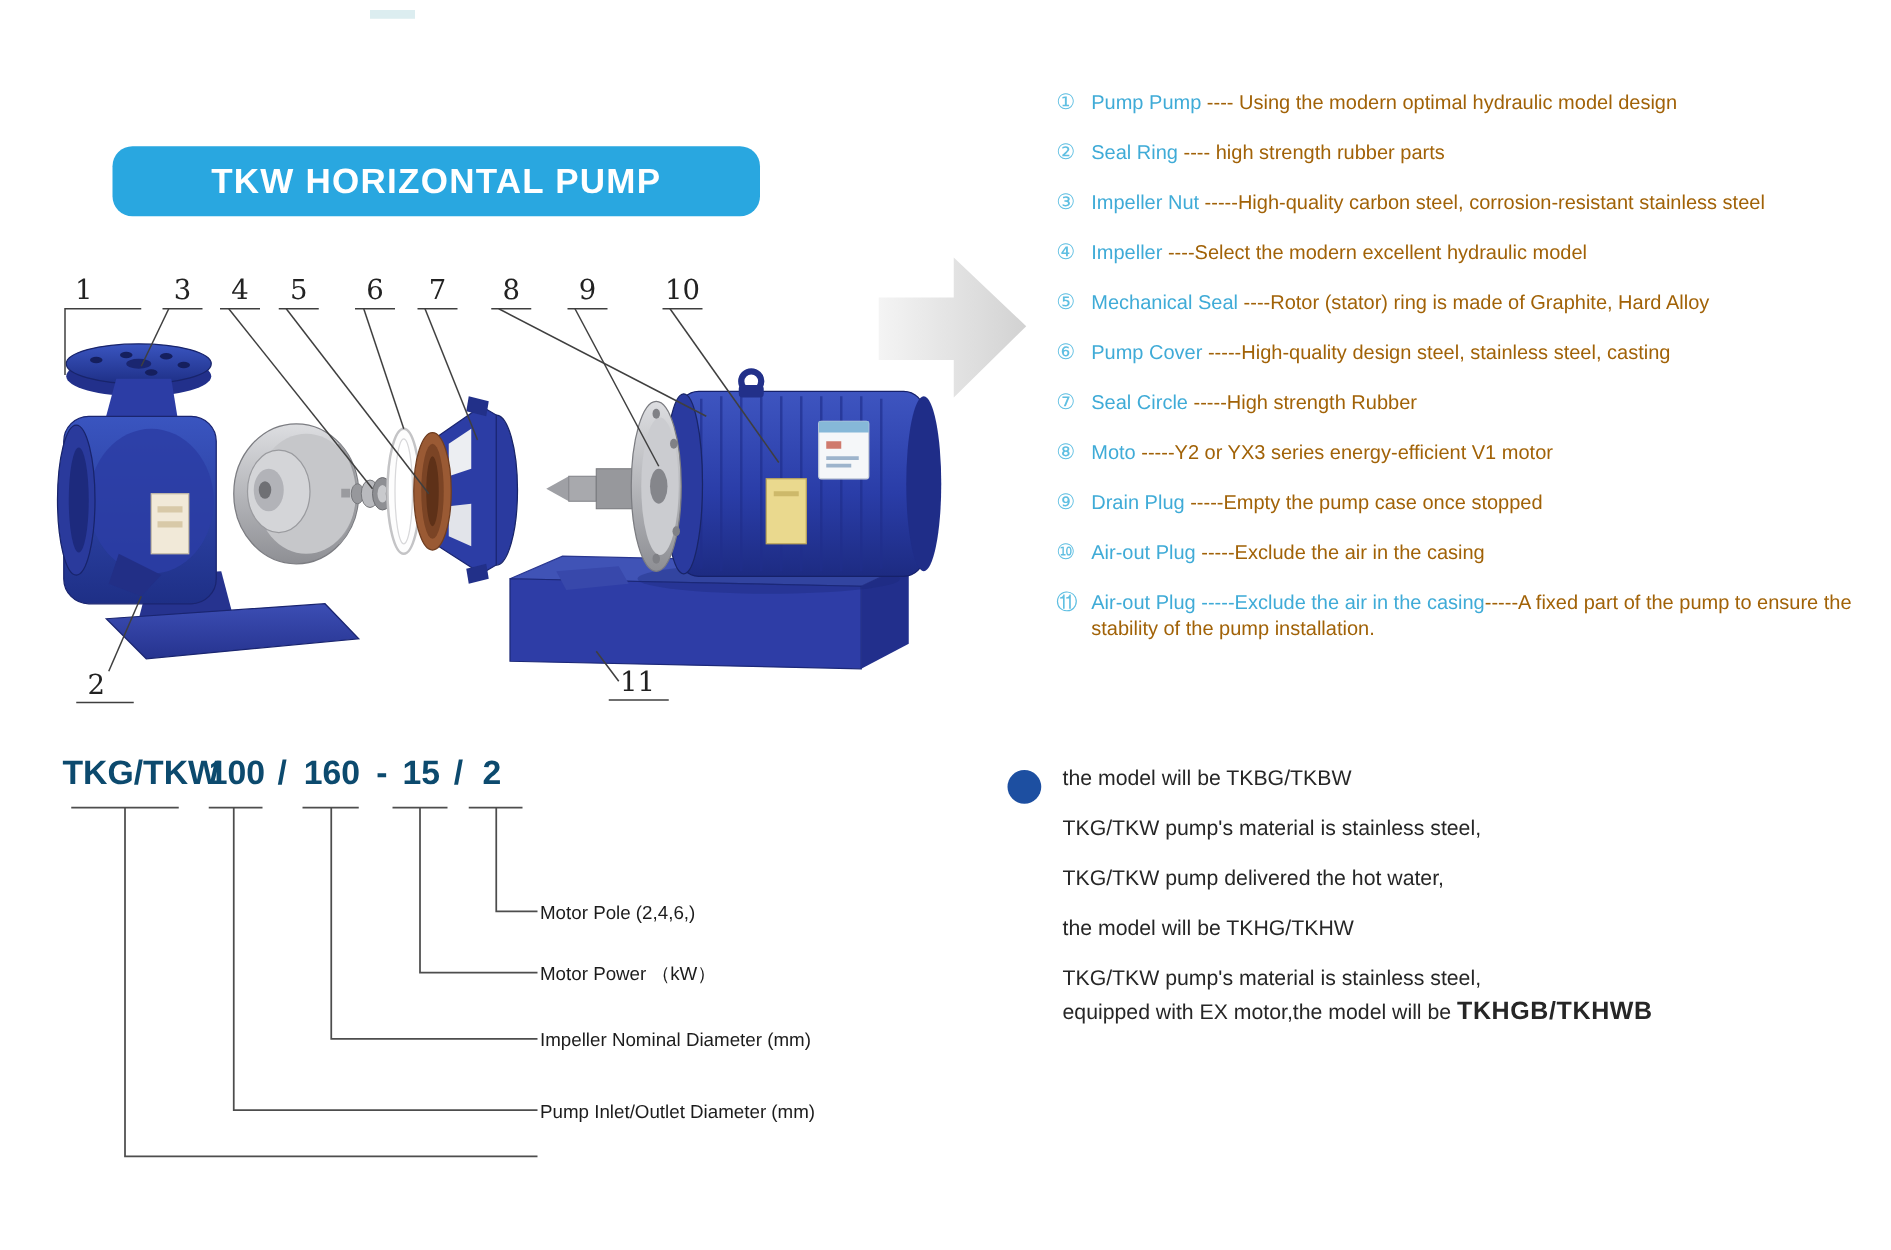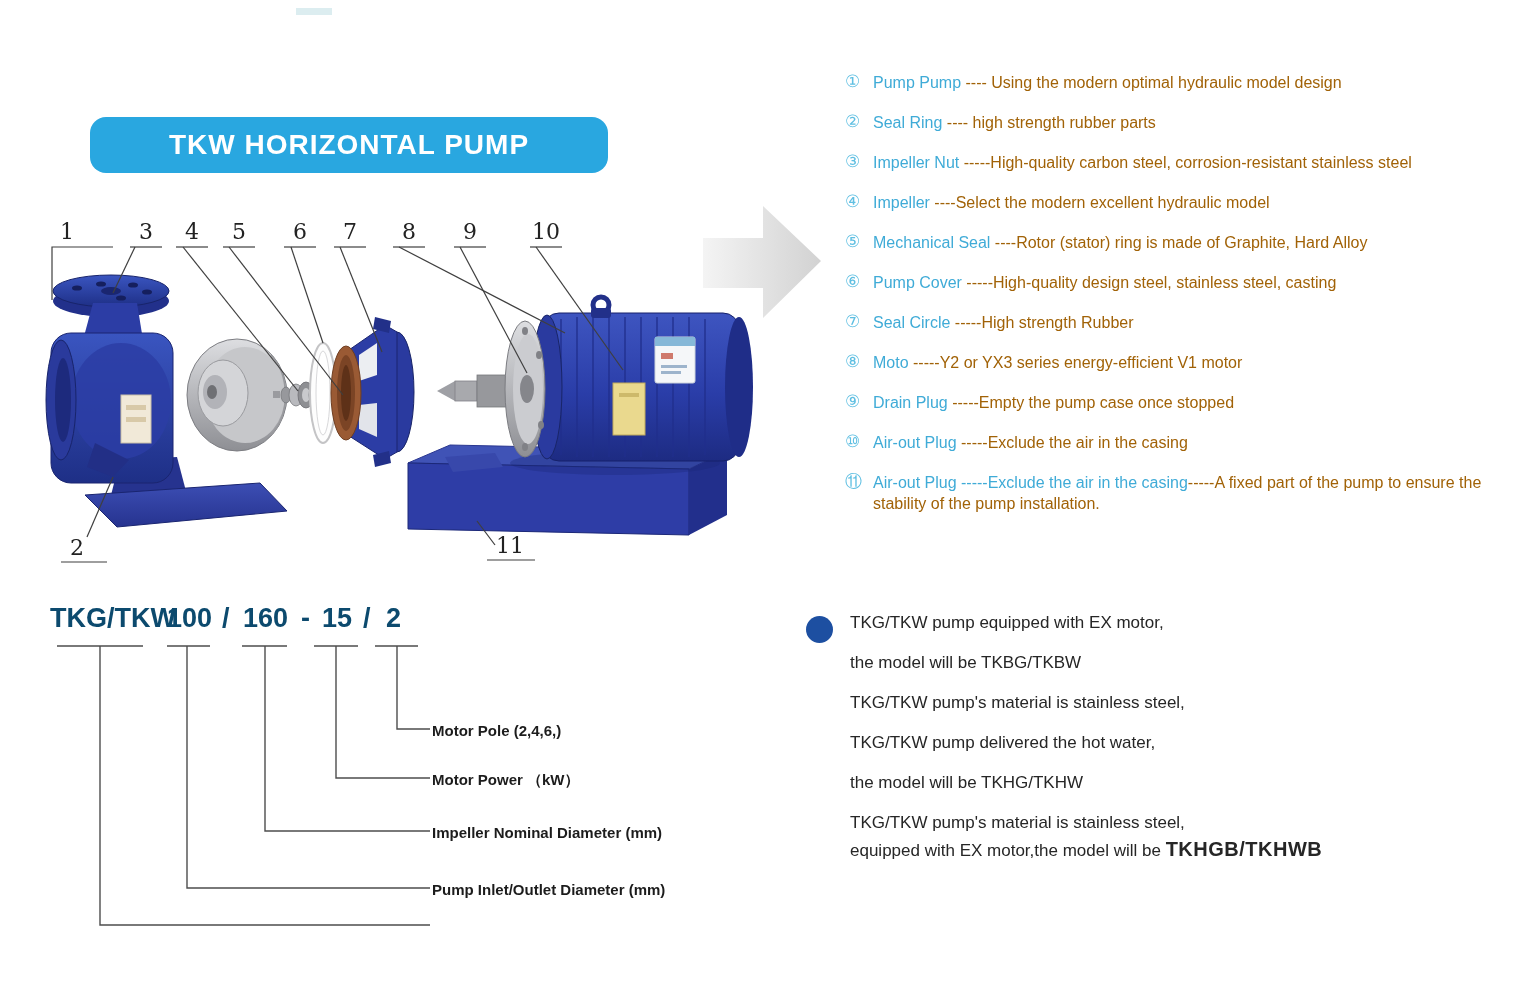--- a/index.html
+++ b/index.html
@@ -20,21 +20,21 @@
   
   .parts{position:absolute;left:845px;top:72px;width:668px;}
   .prow{position:relative;padding-left:28px;font-size:16px;line-height:21px;margin-bottom:19px;color:#2b2b2b;}
   .pnum{position:absolute;left:0;top:-1px;color:#5fbfe2;font-size:17px;}
   .pname,.pextra{color:#3fabd7;}
   .pdesc{color:#a16207;}
 
   
   .model-seg{position:absolute;font-weight:bold;font-size:27px;color:#0c4a6e;white-space:nowrap;}
   .connectors{position:absolute;left:40px;top:633px;width:440px;height:340px;}
-  .conn-label{position:absolute;left:432px;font-weight:bold;font-size:15px;color:#1c1c1c;line-height:21px;white-space:nowrap;}
+  .conn-label{position:absolute;left:432px;font-weight:normal;font-size:15px;color:#1c1c1c;line-height:21px;white-space:nowrap;}
 
   
   .bullet{position:absolute;left:806px;top:616px;width:27px;height:27px;border-radius:50%;background:#1d4fa1;}
   .notes{position:absolute;left:850px;top:612px;width:620px;font-size:17px;color:#262626;}
   .note-line{line-height:22px;margin-bottom:18px;white-space:nowrap;}
   .note-line.tight{margin-bottom:4px;}
   .note-line.last{margin-bottom:12px;}
   .model-big{font-size:20px;font-weight:bold;letter-spacing:0.5px;}
 </style>
 </head>
@@ -280,21 +280,20 @@
     </g>
   </svg>
 
   <div class="conn-label" style="top:720px">Motor Pole (2,4,6,)</div>
   <div class="conn-label" style="top:769px">Motor Power （kW）</div>
   <div class="conn-label" style="top:822px">Impeller Nominal Diameter (mm)</div>
   <div class="conn-label" style="top:879px">Pump Inlet/Outlet Diameter (mm)</div>
 
   <span class="bullet"></span>
   <div class="notes">
-    <div class="note-line">TKG/TKW pump equipped with EX motor,</div>
     <div class="note-line">the model will be TKBG/TKBW</div>
     <div class="note-line">TKG/TKW pump's material is stainless steel,</div>
     <div class="note-line">TKG/TKW pump delivered the hot water,</div>
     <div class="note-line">the model will be TKHG/TKHW</div>
     <div class="note-line tight">TKG/TKW pump's material is stainless steel,</div>
     <div class="note-line last">
       <span>equipped with EX motor,the model will be </span><span class="model-big">TKHGB/TKHWB</span>
     </div>
   </div>
 

